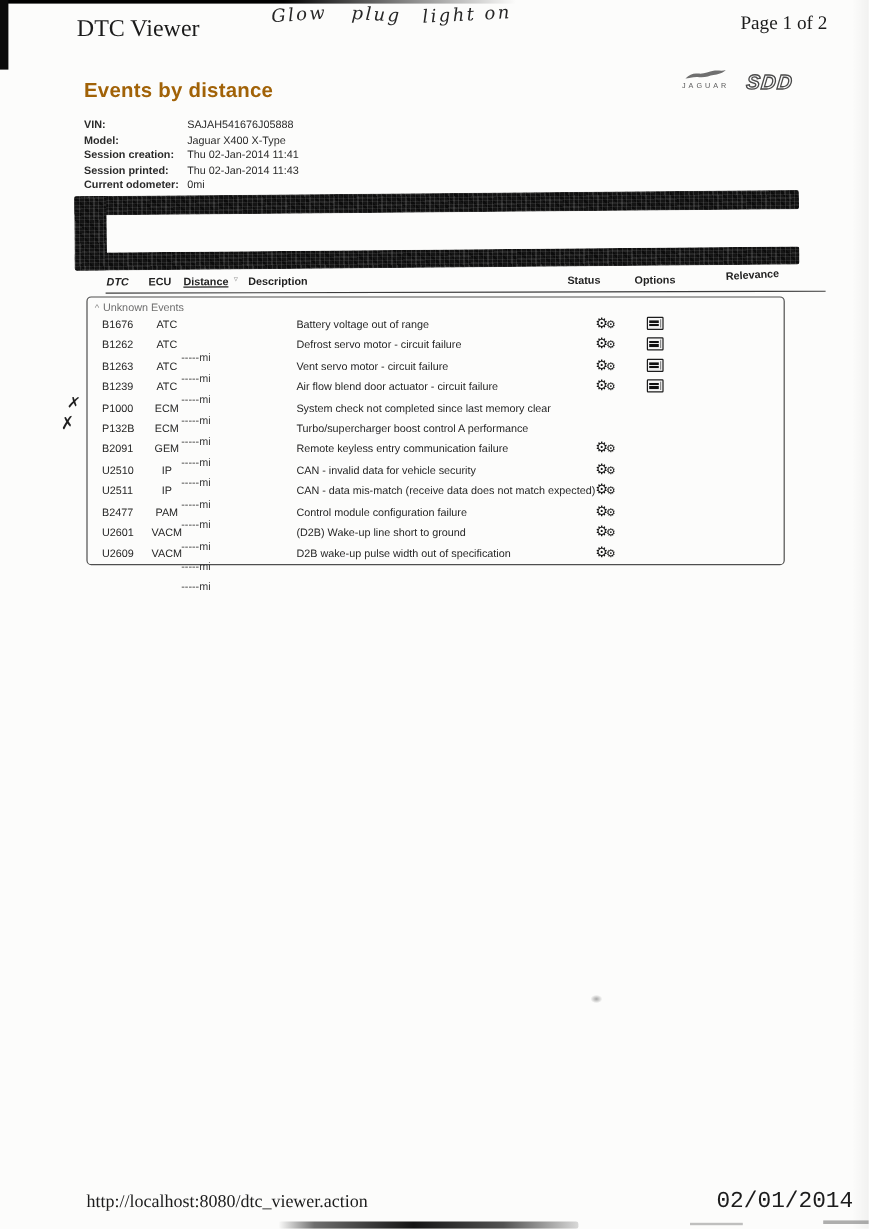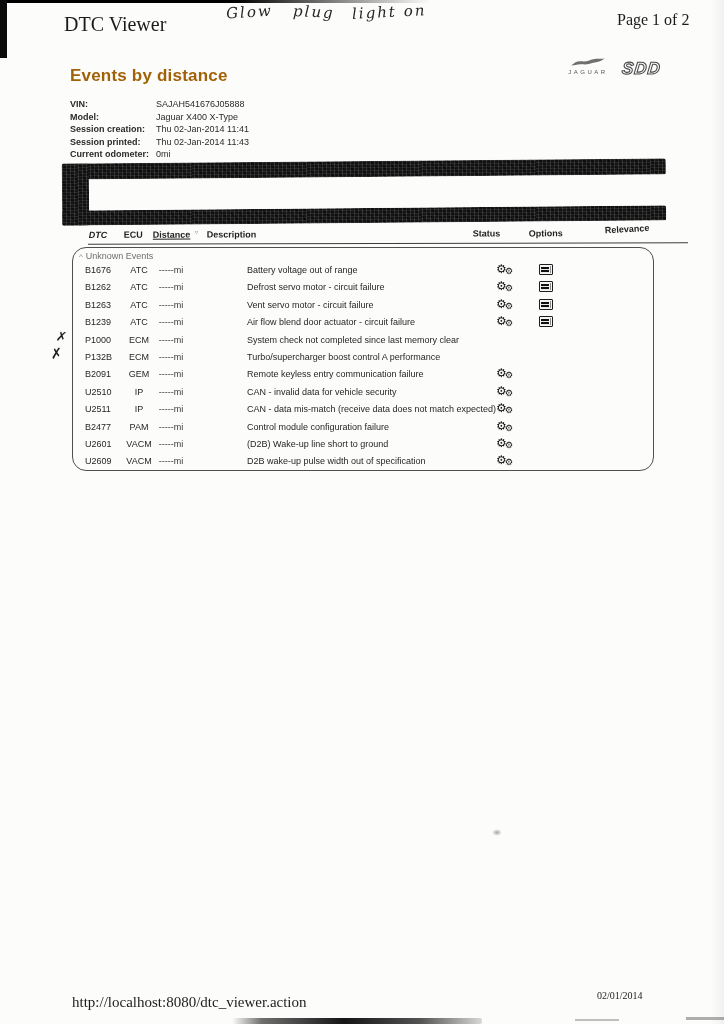--- a/index.html
+++ b/index.html
@@ -74,29 +74,29 @@
   .h-dtc  { left:88px;font-style:italic; }  .h-ecu { left:123px; } .h-dist { left:152px;text-decoration:underline; }
   .h-desc { left:206px; } .h-status { left:472px; } .h-opt { left:528px; }
   .h-rel  { left:604px; top:225px; transform:rotate(-3deg); }
   .sort-icon      { position:absolute; left:194px; top:228px; font-size:7px; color:#9c9c9c;
                     font-family:"DejaVu Sans", sans-serif; }
   .header-line    { left:88px; top:243px; width:600px; height:1px; background:#3d3d3d;
                     transform:rotate(-0.15deg); }
 
   
   .table-box      { left:72px; top:247px; width:582px; height:224px;
-                    border:1px solid #4f4f4f; border-radius:14px; }
+                    border:1px solid #4f4f4f; border-radius:4px; }
   .group-row      { position:absolute; left:6px; top:3px; font-size:9px; color:#6e6e6e; }
   .group-caret    { font-size:8px; color:#8a8a8a; margin-right:3px; }
   .rows           { position:absolute; left:0; top:14px; width:100%; }
   .row            { position:relative; height:17.4px; font-size:9px; color:#262626; }
   .row > span     { position:absolute; top:3px; white-space:nowrap; }
   .c-dtc   { left:12px; }
   .c-ecu   { left:48px; width:36px; text-align:center; }
-  .c-dist  { left:78px; width:40px; text-align:center; color:#3a3a3a; }
+  .c-dist  { left:78px; width:40px; text-align:left; color:#3a3a3a;margin-top:28px; }
   .c-desc  { left:138px;padding-left:36px; }
   .c-status{ left:420px; width:26px; text-align:center; top:0 !important; }
   .c-opt   { left:460px; width:26px; text-align:center; top:2px !important; }
 
   
   .gears          { position:relative; display:inline-block; width:20px; height:16px; }
   .gear           { position:absolute; color:#131313; line-height:1;
                     font-family:"DejaVu Sans", sans-serif; }
   .g1             { font-size:12px; left:0; top:1px; }
   .g2             { font-size:9px; left:9px; top:5px; }
@@ -111,22 +111,22 @@
 
   
   .xmark          { position:absolute; font-size:13px; color:#1f1f1f;
                     font-family:"DejaVu Sans", sans-serif; }
   .xmark-0        { left:56px; top:329px; transform:rotate(8deg); }
   .xmark-1        { left:51px; top:346px; transform:rotate(-6deg) scale(1.1); }
 
   
   .footer-url     { left:72px; top:994px; font-family:"Liberation Serif", serif;
                     font-size:15px; color:#1c1c1c; }
-  .footer-date    { left:597px; top:990px; font-family:Liberation Serif, serif;
-                    font-size:10px; color:#1c1c1c; }
+  .footer-date    { left:597px; top:990px; font-family:Liberation Mono, monospace;
+                    font-size:19px; color:#1c1c1c; }
 </style>
 </head>
 <body>
 
 <div class="abs artifact-top"></div>
 <div class="abs artifact-left"></div>
 <div class="abs paper-shade"></div>
 <div class="abs smudge"></div>
 
 <div class="abs doc-title">DTC Viewer</div>

